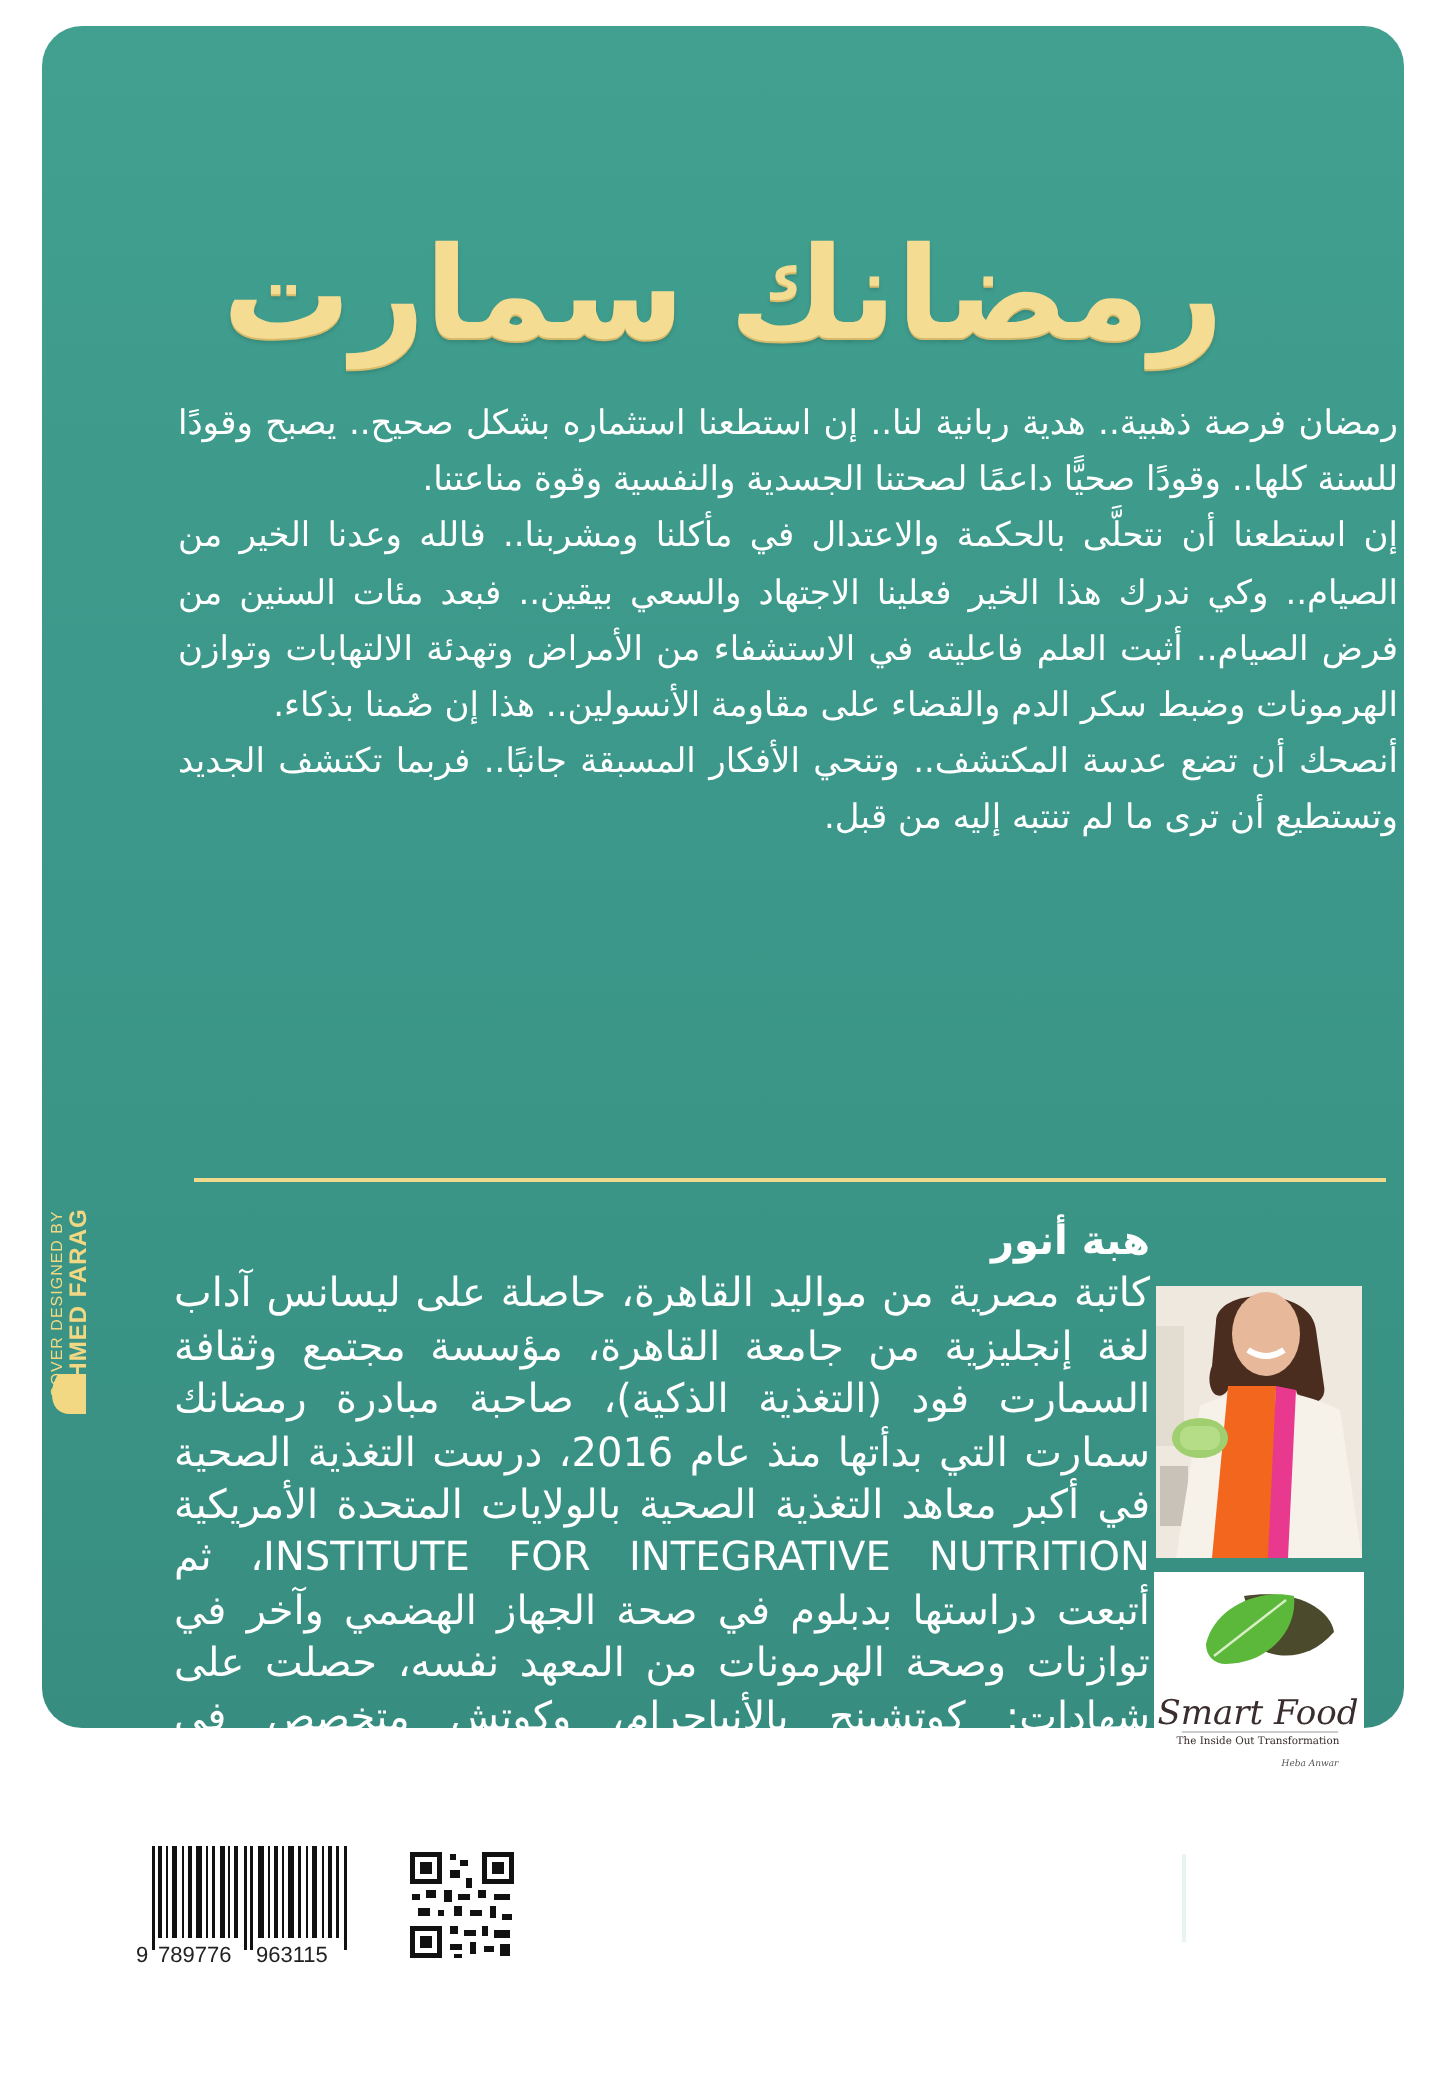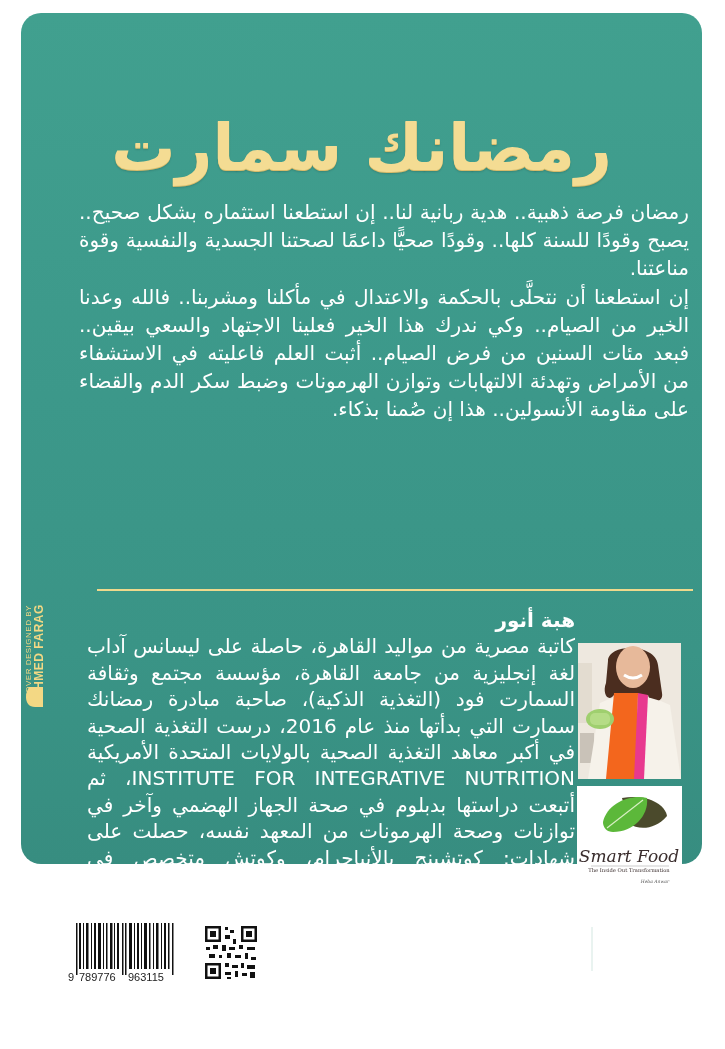--- a/index.html
+++ b/index.html
@@ -2,22 +2,22 @@
 <html><head>
 <meta charset="utf-8">
 <style>
   html,body{margin:0;padding:0;}
   body{width:725px;height:1049px;background:#ffffff;position:relative;overflow:hidden;font-family:"DejaVu Sans",sans-serif;}
   .cover{position:absolute;left:21px;top:13px;width:681px;height:851px;background:#3f9b8c;
     background-image:linear-gradient(180deg,#41a08f 0%,#3c988a 45%,#3a9486 75%,#378d80 100%);border-radius:20px;}
   .title{position:absolute;left:0;right:0;top:80px;text-align:center;color:#f4dc93;
     font-family:"DejaVu Sans",sans-serif;font-weight:bold;font-size:64px;letter-spacing:2px;
     text-shadow:0 1px 0 #d8bb6a, 0 2px 2px rgba(0,0,0,0.15);direction:rtl;line-height:110px;}
-  .para{position:absolute;left:58px;width:610px;direction:rtl;text-align:justify;text-align-last:right;
-    color:#ffffff;font-size:20px;line-height:28.2px;font-family:"DejaVu Sans",sans-serif;}
+  .para{position:absolute;left:68px;width:610px;direction:rtl;text-align:justify;text-align-last:right;
+    color:#ffffff;font-size:17px;line-height:28.2px;font-family:"DejaVu Sans",sans-serif;}
   .para p{margin:0;}
   .divider{position:absolute;left:76px;top:576px;width:596px;height:2px;background:#efd98c;}
   .author{position:absolute;left:66px;top:594px;width:488px;direction:rtl;text-align:justify;text-align-last:right;
     color:#ffffff;font-size:20px;line-height:26.4px;font-family:"DejaVu Sans",sans-serif;}
   .author .name{font-weight:bold;display:block;}
   .author p{margin:0;}
   .photo{position:absolute;left:557px;top:630px;width:103px;height:136px;background:#f1ece4;overflow:hidden;}
   .logo-card{position:absolute;left:556px;top:773px;width:105px;height:104px;background:#ffffff;text-align:right;}
   .credit{position:absolute;left:23px;top:560px;width:26px;height:140px;}
   .credit .txt{position:absolute;left:-50px;top:50px;width:126px;height:26px;transform:rotate(-90deg);
@@ -34,20 +34,21 @@
 </head>
 <body>
 
 <div class="cover">
 
   <div class="title">رمضانك سمارت</div>
 
   <div class="para" style="top:185px;">
     <p>رمضان فرصة ذهبية.. هدية ربانية لنا.. إن استطعنا استثماره بشكل صحيح.. يصبح وقودًا للسنة كلها.. وقودًا صحيًّا داعمًا لصحتنا الجسدية والنفسية وقوة مناعتنا.</p>
     <p>إن استطعنا أن نتحلَّى بالحكمة والاعتدال في مأكلنا ومشربنا.. فالله وعدنا الخير من الصيام.. وكي ندرك هذا الخير فعلينا الاجتهاد والسعي بيقين.. فبعد مئات السنين من فرض الصيام.. أثبت العلم فاعليته في الاستشفاء من الأمراض وتهدئة الالتهابات وتوازن الهرمونات وضبط سكر الدم والقضاء على مقاومة الأنسولين.. هذا إن صُمنا بذكاء.</p>
+    <p>أنصحك أن تضع عدسة المكتشف.. وتنحي الأفكار المسبقة جانبًا.. فربما تكتشف الجديد وتستطيع أن ترى ما لم تنتبه إليه من قبل.</p>
   </div>
 
   <div class="divider"></div>
 
   <div class="author">
     <span class="name">هبة أنور</span>
     <p>كاتبة مصرية من مواليد القاهرة، حاصلة على ليسانس آداب لغة إنجليزية من جامعة القاهرة، مؤسسة مجتمع وثقافة السمارت فود (التغذية الذكية)، صاحبة مبادرة رمضانك سمارت التي بدأتها منذ عام 2016، درست التغذية الصحية في أكبر معاهد التغذية الصحية بالولايات المتحدة الأمريكية INSTITUTE FOR INTEGRATIVE NUTRITION، ثم أتبعت دراستها بدبلوم في صحة الجهاز الهضمي وآخر في توازنات وصحة الهرمونات من المعهد نفسه، حصلت على شهادات: كوتشينج بالأنياجرام، وكوتش متخصص في تطبيقات علم النفس الإيجابي معتمدًا من الاتحاد الدولي للكوتشينج.</p>
   </div>
 
   <div class="photo">

